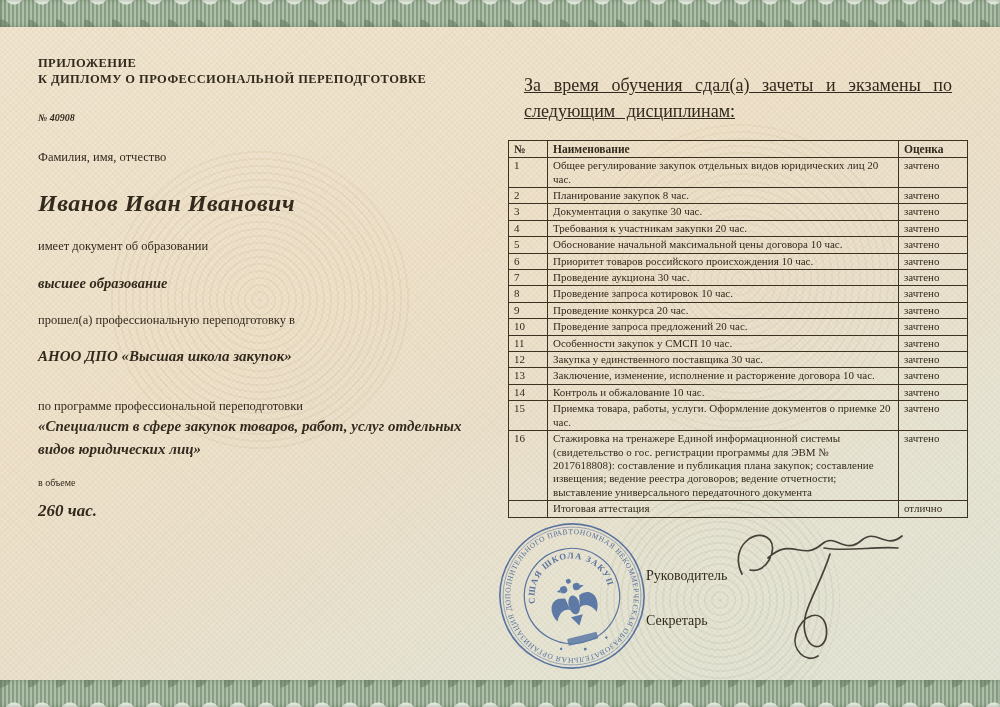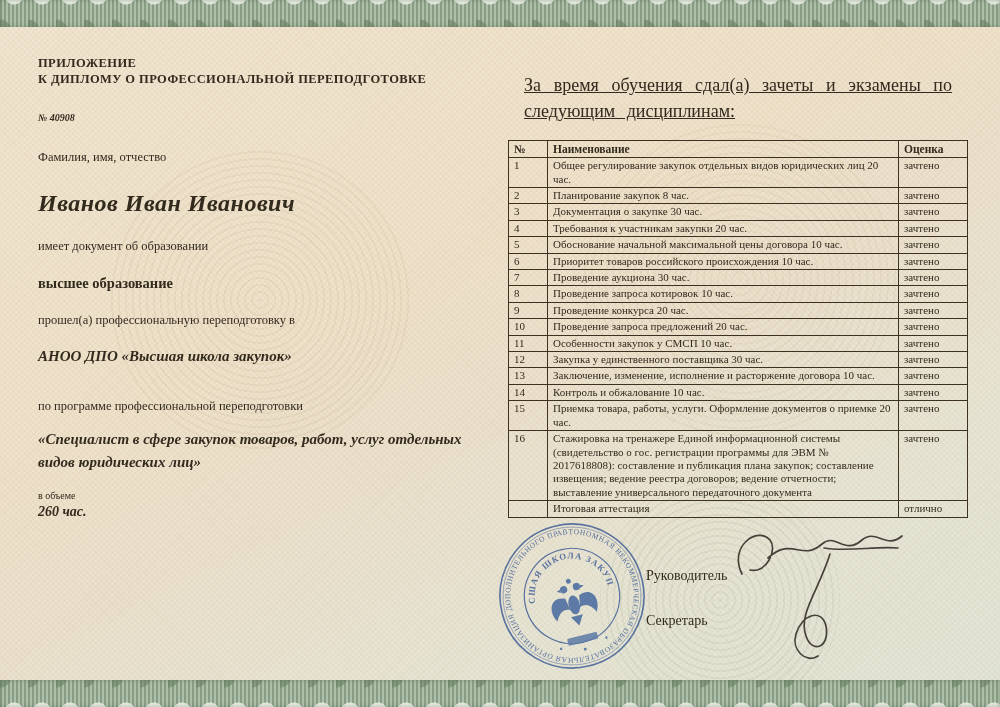--- a/index.html
+++ b/index.html
@@ -35,26 +35,26 @@
   .band-top{top:0;}
   .band-bottom{bottom:0;transform:scaleY(-1);}
 
   
   .left-col{position:absolute;left:38px;top:56px;width:424px;text-align:left;line-height:1.25;}
   .lc-title{font-weight:bold;font-size:12.5px;letter-spacing:.4px;}
   .lc-number{margin-top:25px;font-weight:bold;font-style:italic;font-size:10px;}
   .lc-label{margin-top:25px;font-size:12.5px;}
   .lc-fio{margin-top:23px;font-weight:bold;font-style:italic;font-size:24px;letter-spacing:.5px;}
   .lc-plain{margin-top:21px;font-size:12.5px;}
-  .lc-bi{margin-top:19px;font-weight:bold;font-size:14.5px;}
+  .lc-bi{margin-top:19px;font-weight:bold;font-style:italic;font-size:14.5px;}
   .lc-org{margin-top:18px;font-weight:bold;font-style:italic;font-size:15px;}
   .lc-proglabel{margin-top:33px;font-size:12.5px;}
-  .lc-program{margin-top:14px;font-weight:bold;font-style:italic;font-size:15px;line-height:1.55;}
+  .lc-program{margin-top:1px;font-weight:bold;font-style:italic;font-size:15px;line-height:1.55;}
   .lc-volume-label{margin-top:15px;font-size:10px;}
-  .lc-volume{margin-top:1px;font-weight:bold;font-style:italic;font-size:14px;}
+  .lc-volume{margin-top:11px;font-weight:bold;font-style:italic;font-size:17px;}
 
   
   .right-col{position:absolute;left:508px;top:56px;width:460px;}
   .intro{font-size:18px;text-align:justify;word-spacing:7px;line-height:1.45;margin:16px;text-decoration:underline;}
   table.disc{border-collapse:collapse;width:460px;margin-top:12px;font-size:11px;line-height:1.22;}
   table.disc th,table.disc td{border:1px solid #3d3222;padding:1px 5px;vertical-align:top;text-align:left;}
   table.disc th{font-weight:bold;font-size:11.5px;}
   table.disc .col-num{width:28px;}
   table.disc .col-grade{width:58px;}
 

